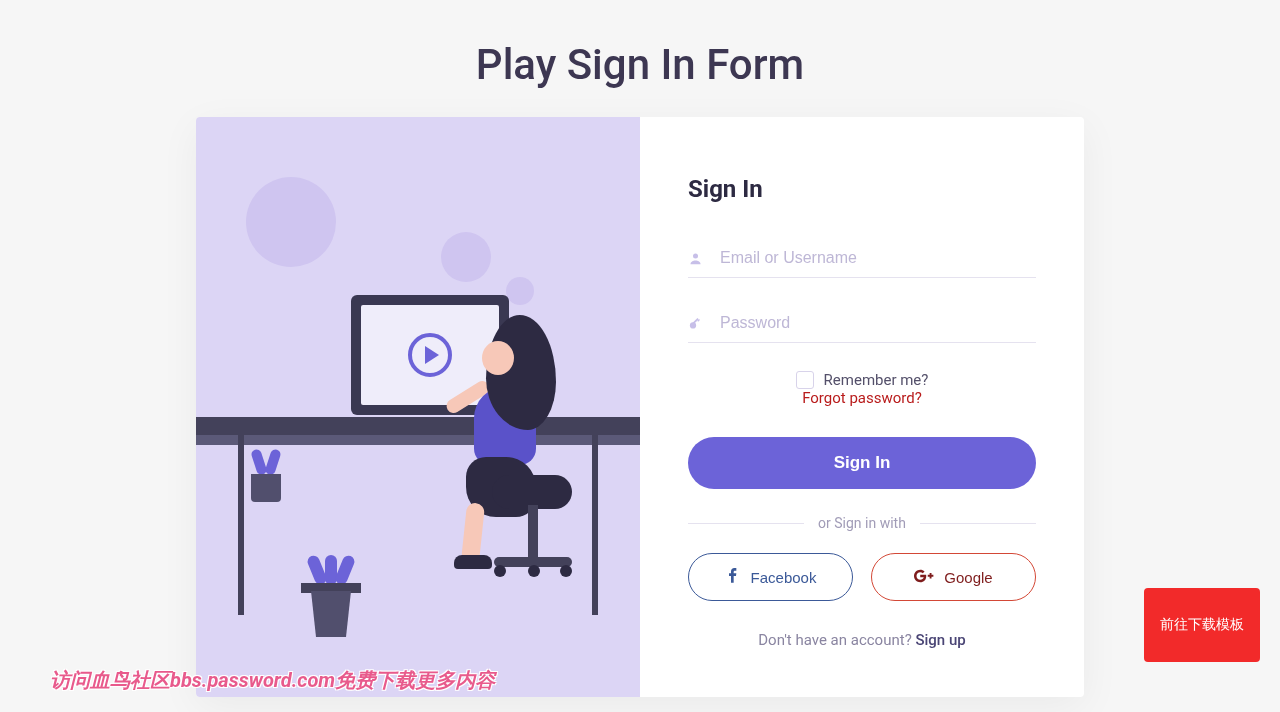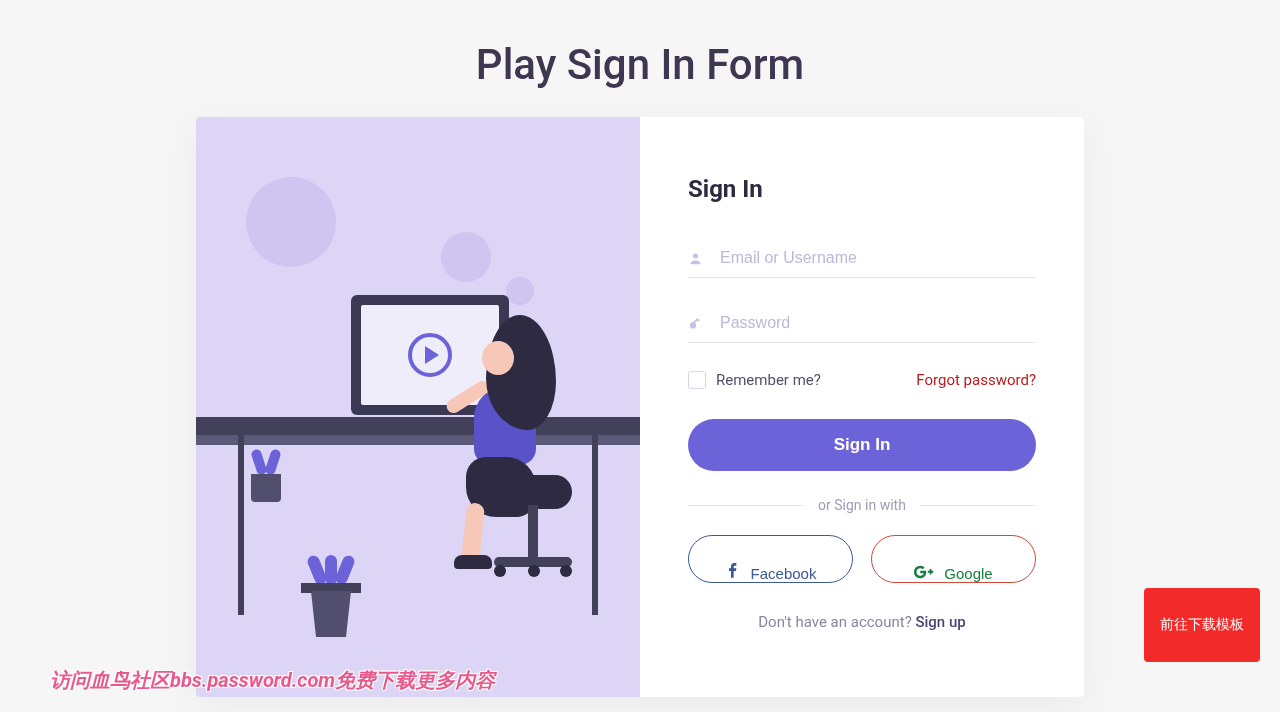--- a/index.html
+++ b/index.html
@@ -65,24 +65,25 @@
   border: none;
   outline: none;
   font-size: 16px;
   color: #2d2a42;
   padding-left: 10px;
   background: transparent;
 }
 .input-field::placeholder { color: #beb7d6; }
 .options-row {
   display: flex;
-  justify-content: space-between;
+  justify-content: center;
   align-items: center;
   margin-bottom: 30px;
   font-size: 15px;
+  flex-direction: column;
 }
 .remember {
   display: flex;
   align-items: center;
   gap: 10px;
   color: #54506a;
 }
 .checkbox {
   width: 18px;
   height: 18px;
@@ -122,27 +123,27 @@
   display: flex;
   gap: 18px;
 }
 .social-btn {
   flex: 1;
   height: 48px;
   border-radius: 26px;
   background: #fff;
   font-size: 15px;
   display: flex;
-  align-items: flex-end;
+  align-items: center;
   justify-content: center;
   gap: 10px;
   cursor: pointer;
 }
 .fb-btn { border: 1.5px solid #3b5998; color: #3b5998; }
-.ggl-btn { border: 1.5px solid #d34836; color: #15803d; }
+.ggl-btn { border: 1.5px solid #d34836; color: #7f1d1d; }
 .signup-line {
   text-align: center;
   margin-top: 30px;
   font-size: 15px;
   color: #8a85a1;
 }
 .signup-link { color: #4a4575; font-weight: 500; text-decoration: none; text-align: center; }
 .red-btn {
   position: fixed;
   right: 20px;

